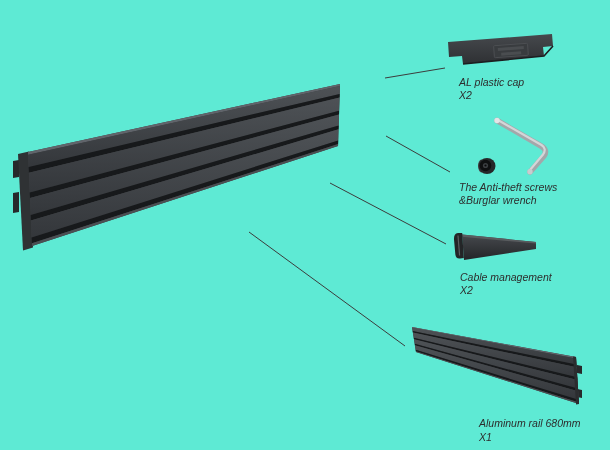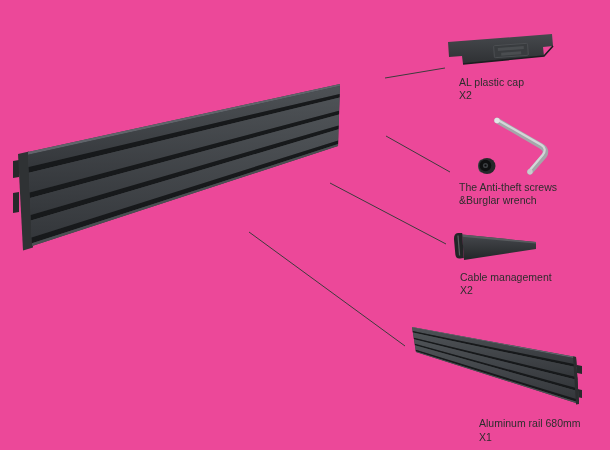--- a/index.html
+++ b/index.html
@@ -1,17 +1,17 @@
 <!DOCTYPE html>
 <html><head>
 <meta charset="utf-8">
 <style>
   html,body{margin:0;padding:0;background:#ffffff;}
-  #stage{position:relative;width:610px;height:450px;background:#ec4899;overflow:hidden;
-         font-family:"Liberation Sans", sans-serif;}
+  #stage{position:relative;width:610px;height:450px;background:#5eead4;overflow:hidden;
+         font-family:"Liberation Sans", sans-serif;font-style:italic;}
   svg{display:block;}
   .lbl{font-family:"Liberation Sans", sans-serif;font-size:10.5px;fill:#2d2d2d;}
 </style>
 </head>
 <body>
 
 <div id="stage">
 <svg width="610" height="450" viewBox="0 0 610 450">
   <defs>
     <linearGradient id="slatGrad" x1="0" y1="0" x2="0" y2="1">

